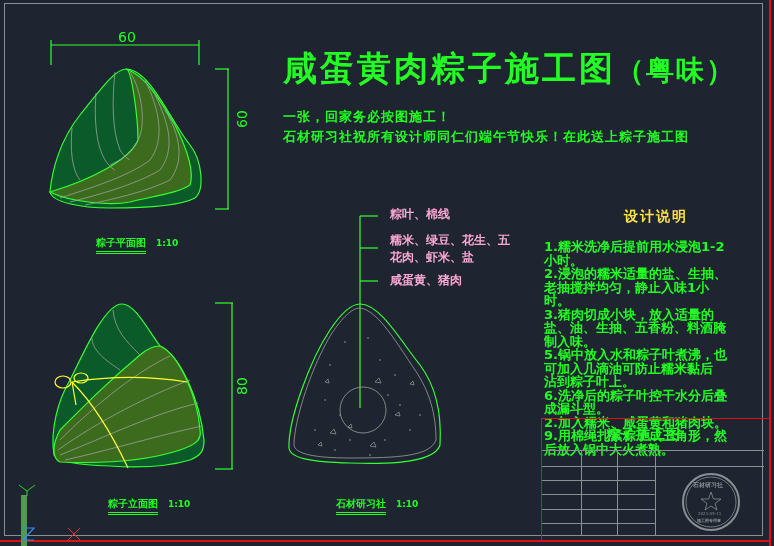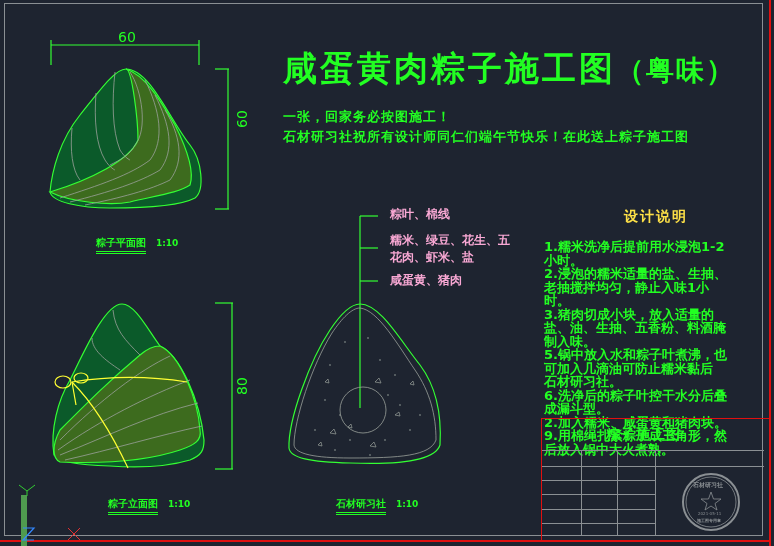--- a/index.html
+++ b/index.html
@@ -128,21 +128,21 @@
 <div class="abs cap" style="left:336px;top:497px"><span class="u">石材研习社</span><span class="s">1:10</span></div>
 
 <div class="abs notes-title">设计说明</div>
 <div class="abs notes">
   <div>1.糯米洗净后提前用水浸泡1-2小时。</div>
   <div>2.浸泡的糯米适量的盐、生抽、老抽搅拌均匀，静止入味1小</div>
   <div>时。</div>
   <div>3.猪肉切成小块，放入适量的盐、油、生抽、五香粉、料酒腌</div>
   <div>制入味。</div>
   <div>5.锅中放入水和粽子叶煮沸，也可加入几滴油可防止糯米黏后</div>
-  <div>石材研习社。</div>
+  <div>沾到粽子叶上。</div>
   <div>6.洗净后的粽子叶控干水分后叠成漏斗型。</div>
   <div>2.加入糯米、咸蛋黄和猪肉块。</div>
   <div>9.用棉绳扎紧粽子成三角形，然后放入锅中大火煮熟。</div>
 </div>
 
 <div class="tb"></div>
 <div class="tb-title">粽子施工图</div>
 <div class="hl" style="left:542px;top:450px;width:222px"></div>
 <div class="hl" style="left:542px;top:466px;width:222px"></div>
 <div class="hl" style="left:542px;top:480px;width:113px"></div>

